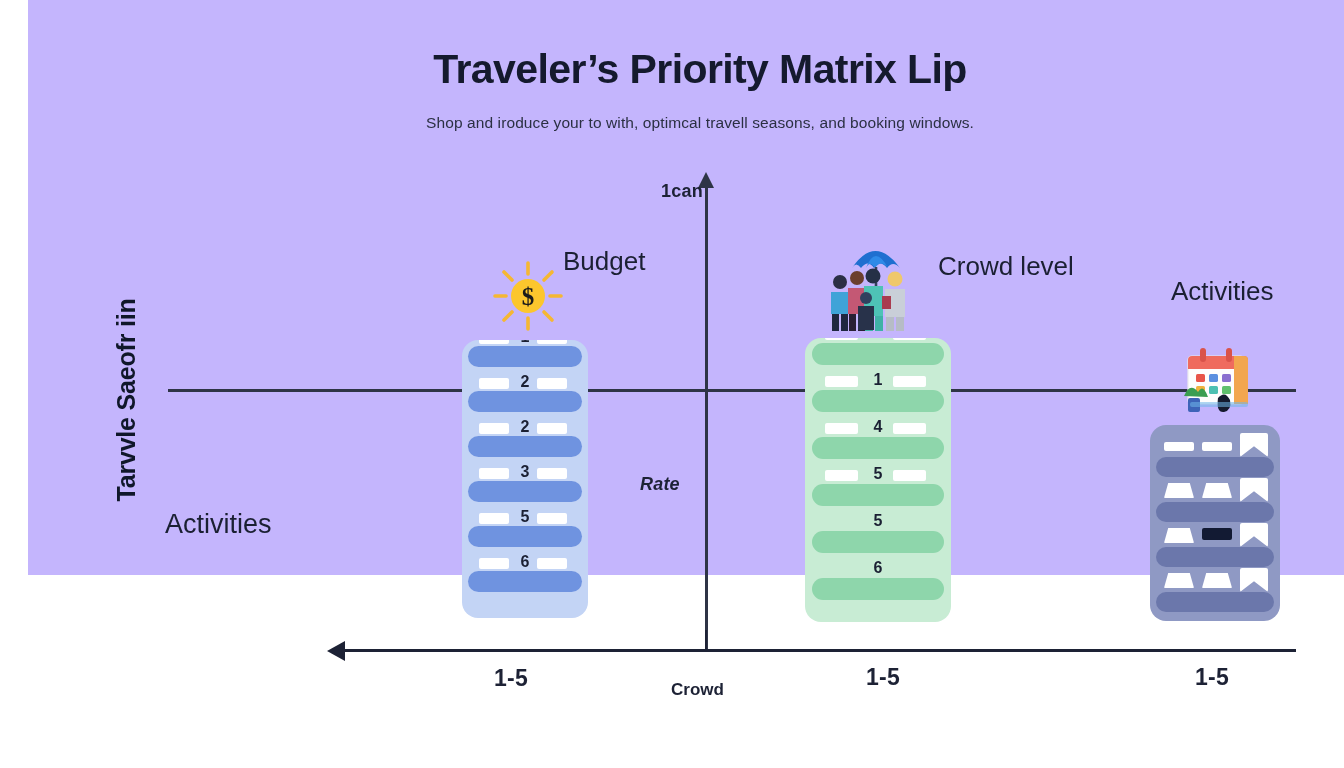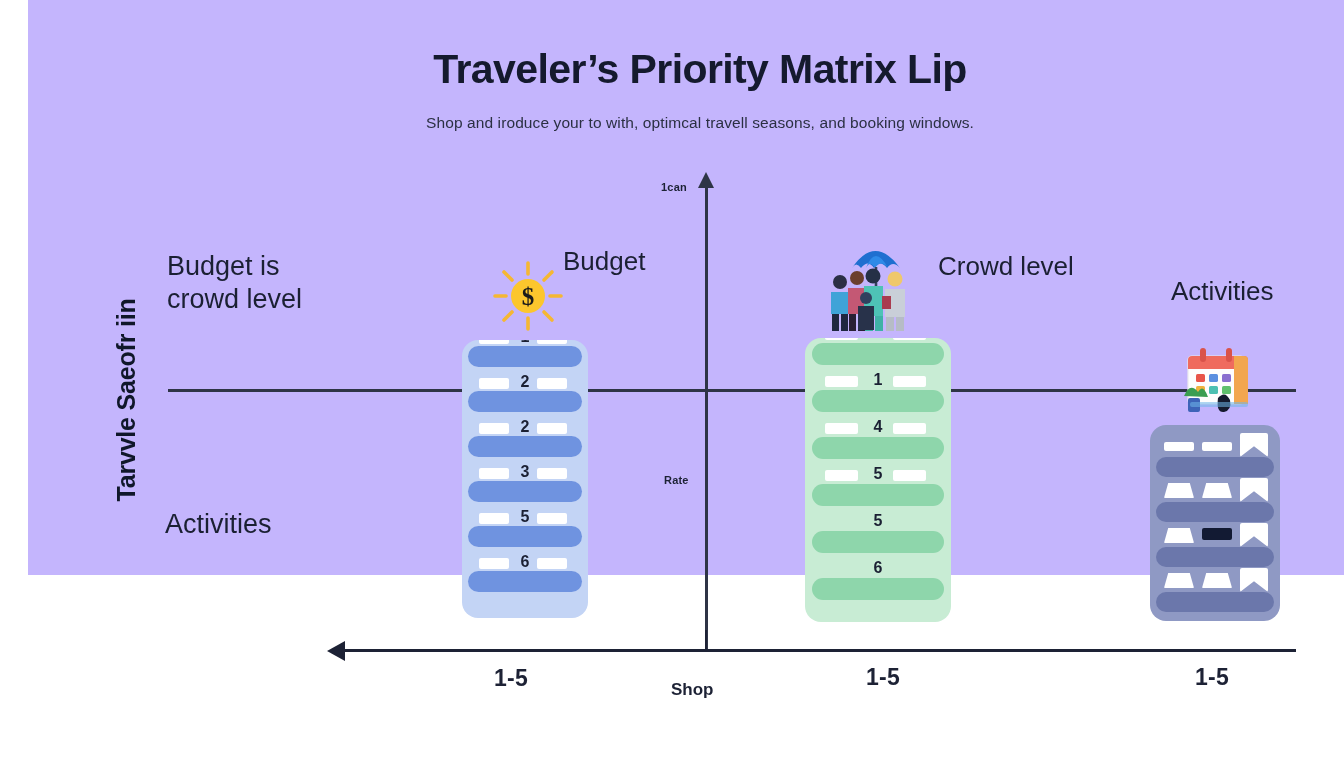--- a/index.html
+++ b/index.html
@@ -95,27 +95,27 @@
     position: absolute;
     left: 677px;
     top: 630px;
     width: 2px;
     height: 20px;
     background: #1d2235;
   }
 
   .axis-tip-label {
     position: absolute;
-    font-size: 11px;
+    font-size: 18px;
     font-weight: 700;
     color: #1d2235;
     letter-spacing: 0.2px;
   }
   #axis-top-label { left: 633px; top: 181px; }
-  #axis-mid-label { left: 636px; top: 474px; }
+  #axis-mid-label { left: 612px; top: 474px; font-style: italic; }
 
   
   #axis-y-title {
     position: absolute;
     left: 98px;
     top: 400px;
     transform: translate(-50%, -50%) rotate(-90deg);
     transform-origin: center center;
     white-space: nowrap;
     font-size: 25px;
@@ -250,24 +250,20 @@
 
   <div id="axis-bottom"></div>
   <div id="axis-bottom-arrow"></div>
   <div id="axis-bottom-tick"></div>
 
   <div id="axis-top-label" class="axis-tip-label">1can</div>
   <div id="axis-mid-label" class="axis-tip-label">Rate</div>
 
   <div id="axis-y-title">Tarvvle Saeofr iin</div>
 
-  <div id="quadrant-upper-left" class="quadrant-text">
-      <div>Budget is</div>
-      <div>crowd level</div>
-    </div>
   <div id="quadrant-lower-left" class="quadrant-text">Activities</div>
 
   <div id="label-weather" class="group-label">Budget</div>
   <div id="label-crowd" class="group-label">Crowd level</div>
   <div id="label-activities" class="group-label">Activities</div>
 
   <svg id="icon-sun-dollar" viewBox="0 0 76 76">
     <g stroke="#f5b733" stroke-width="3.6" stroke-linecap="round">
       <line x1="38" y1="5" x2="38" y2="16"></line>
       <line x1="38" y1="60" x2="38" y2="71"></line>
@@ -392,15 +388,15 @@
       <div class="glyph glyph-notch" style="left: 90px; width: 28px; top: 98px;"></div>
       <div class="bar" style="top: 167px;"></div>
       <div class="glyph glyph-trap" style="left: 14px; width: 30px; top: 148px;"></div>
       <div class="glyph glyph-trap" style="left: 52px; width: 30px; top: 148px;"></div>
       <div class="glyph glyph-notch" style="left: 90px; width: 28px; top: 143px;"></div>
     </div>
 
   <div id="tick-1" class="tick-label">1-5</div>
   <div id="tick-2" class="tick-label">1-5</div>
   <div id="tick-3" class="tick-label">1-5</div>
-  <div id="tick-center">Shop</div>
+  <div id="tick-center">Crowd</div>
 
 </div>
 
 </body></html>

